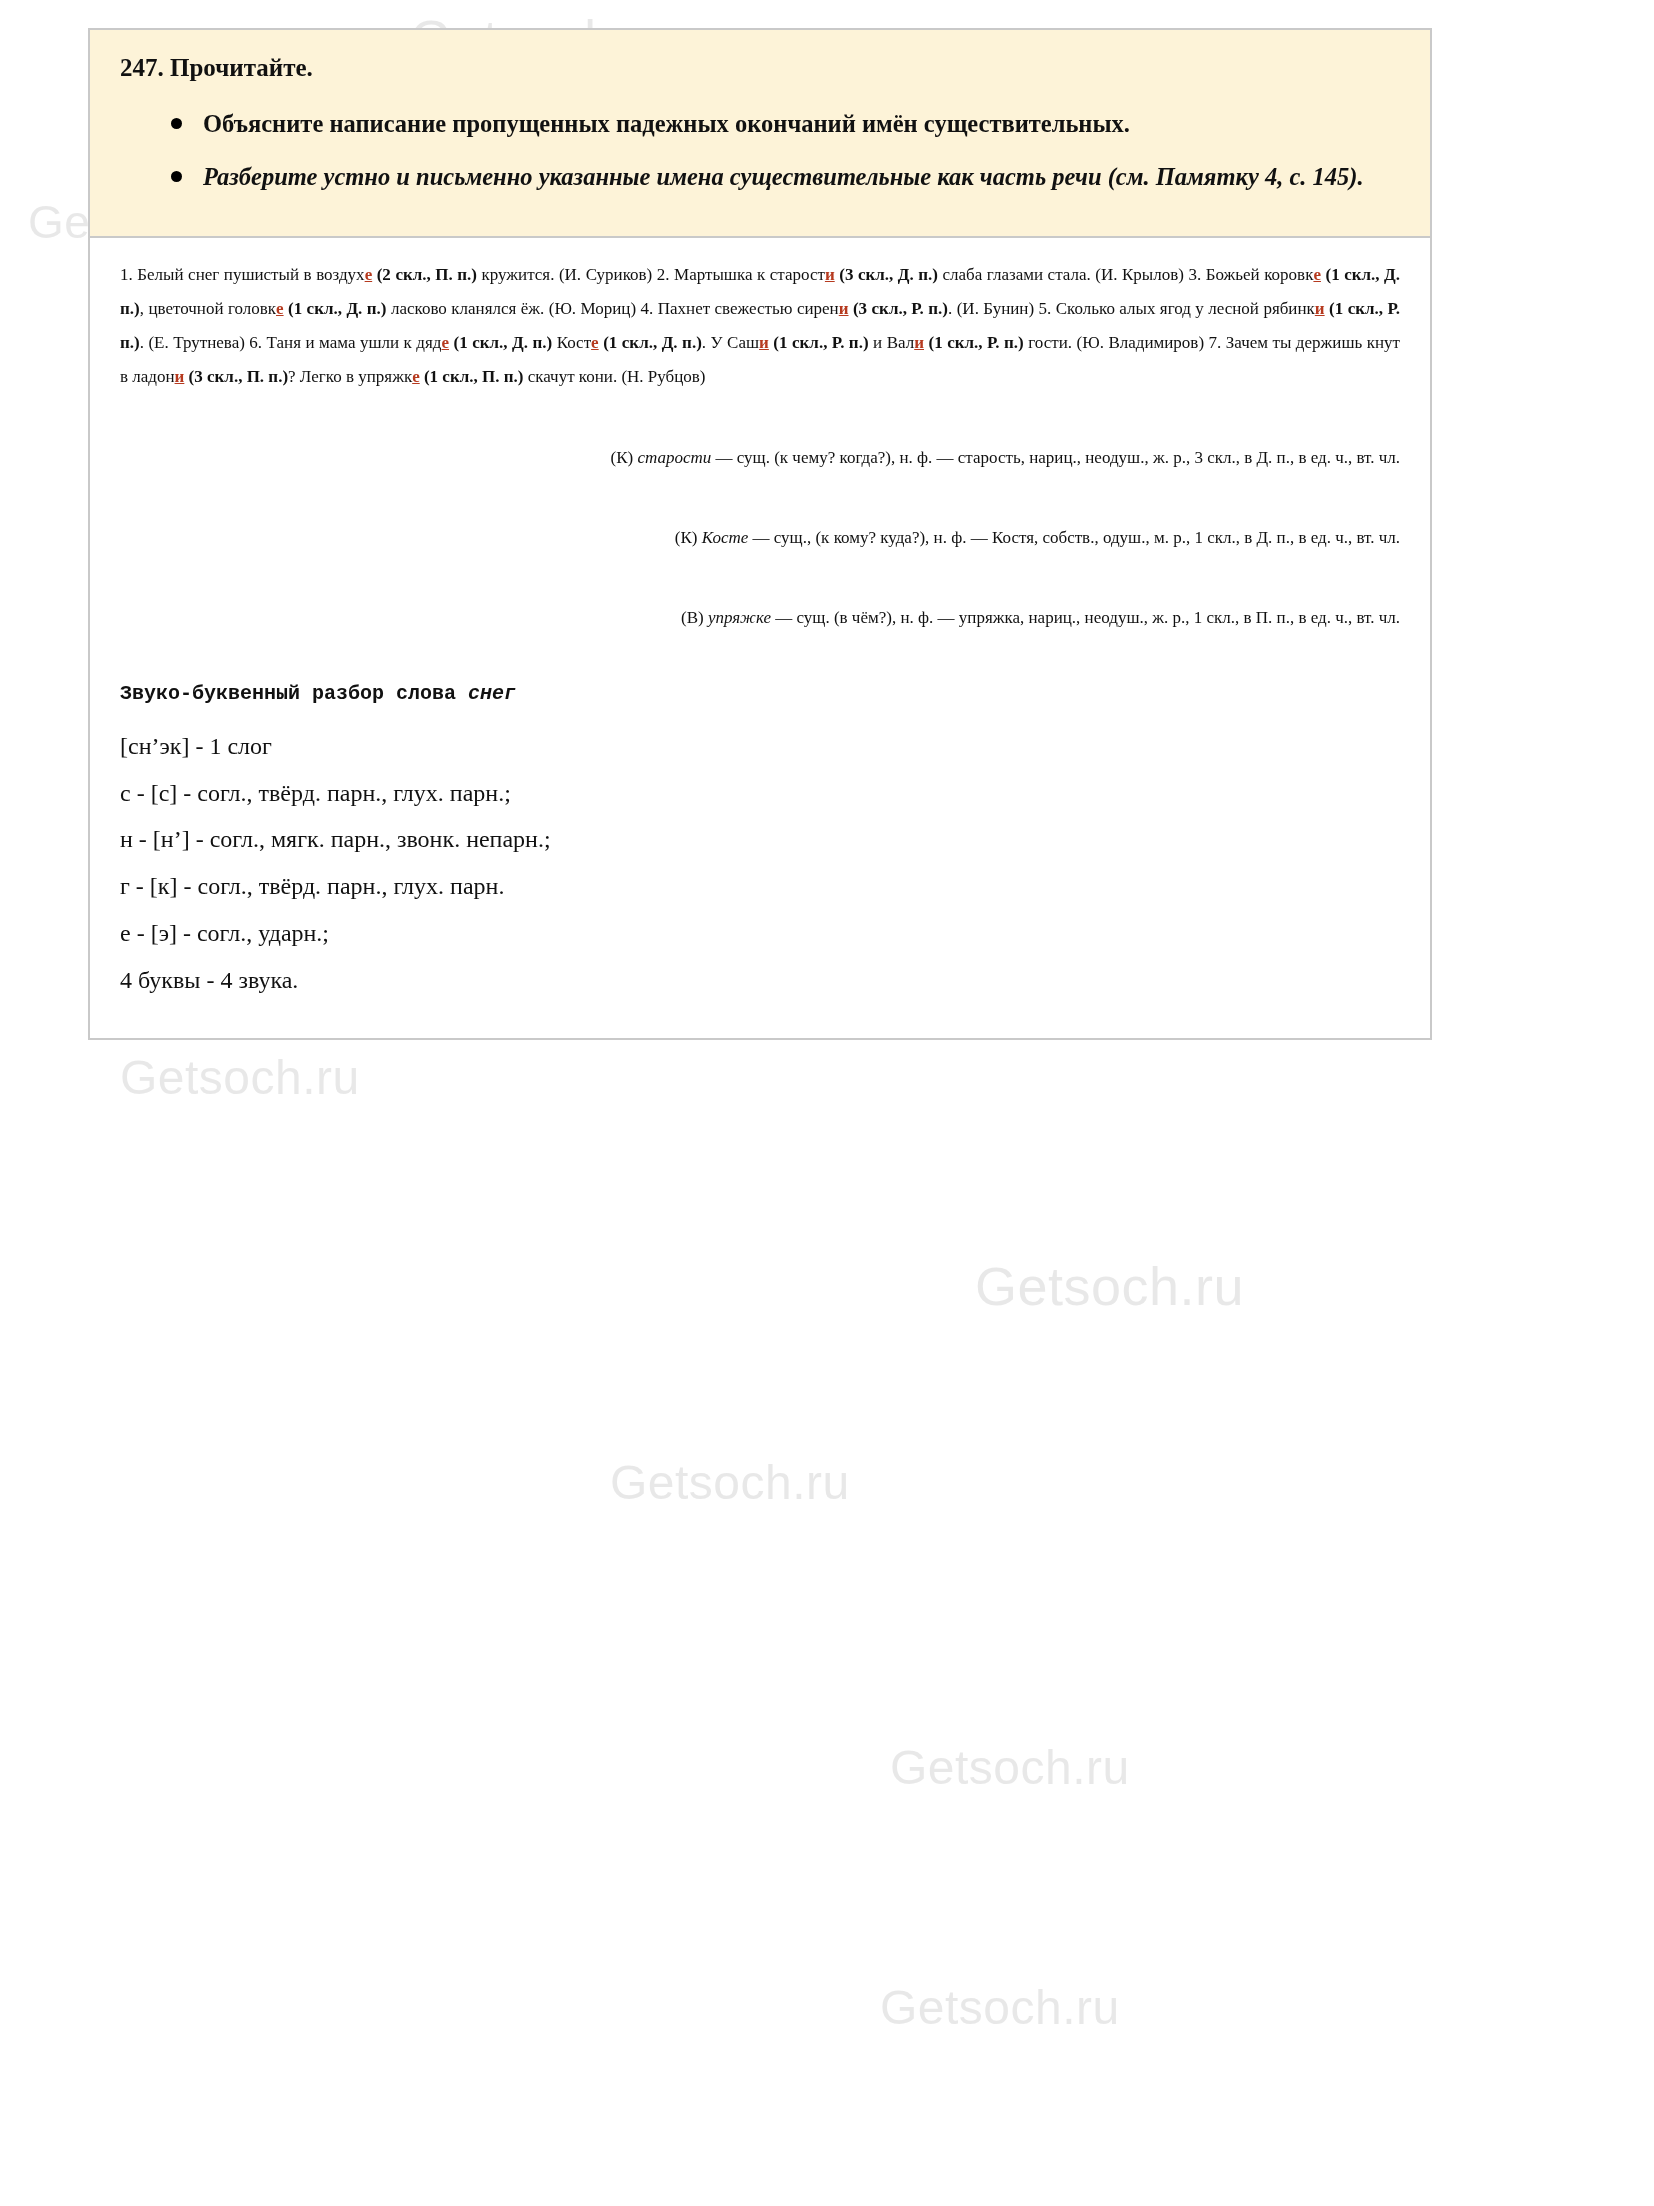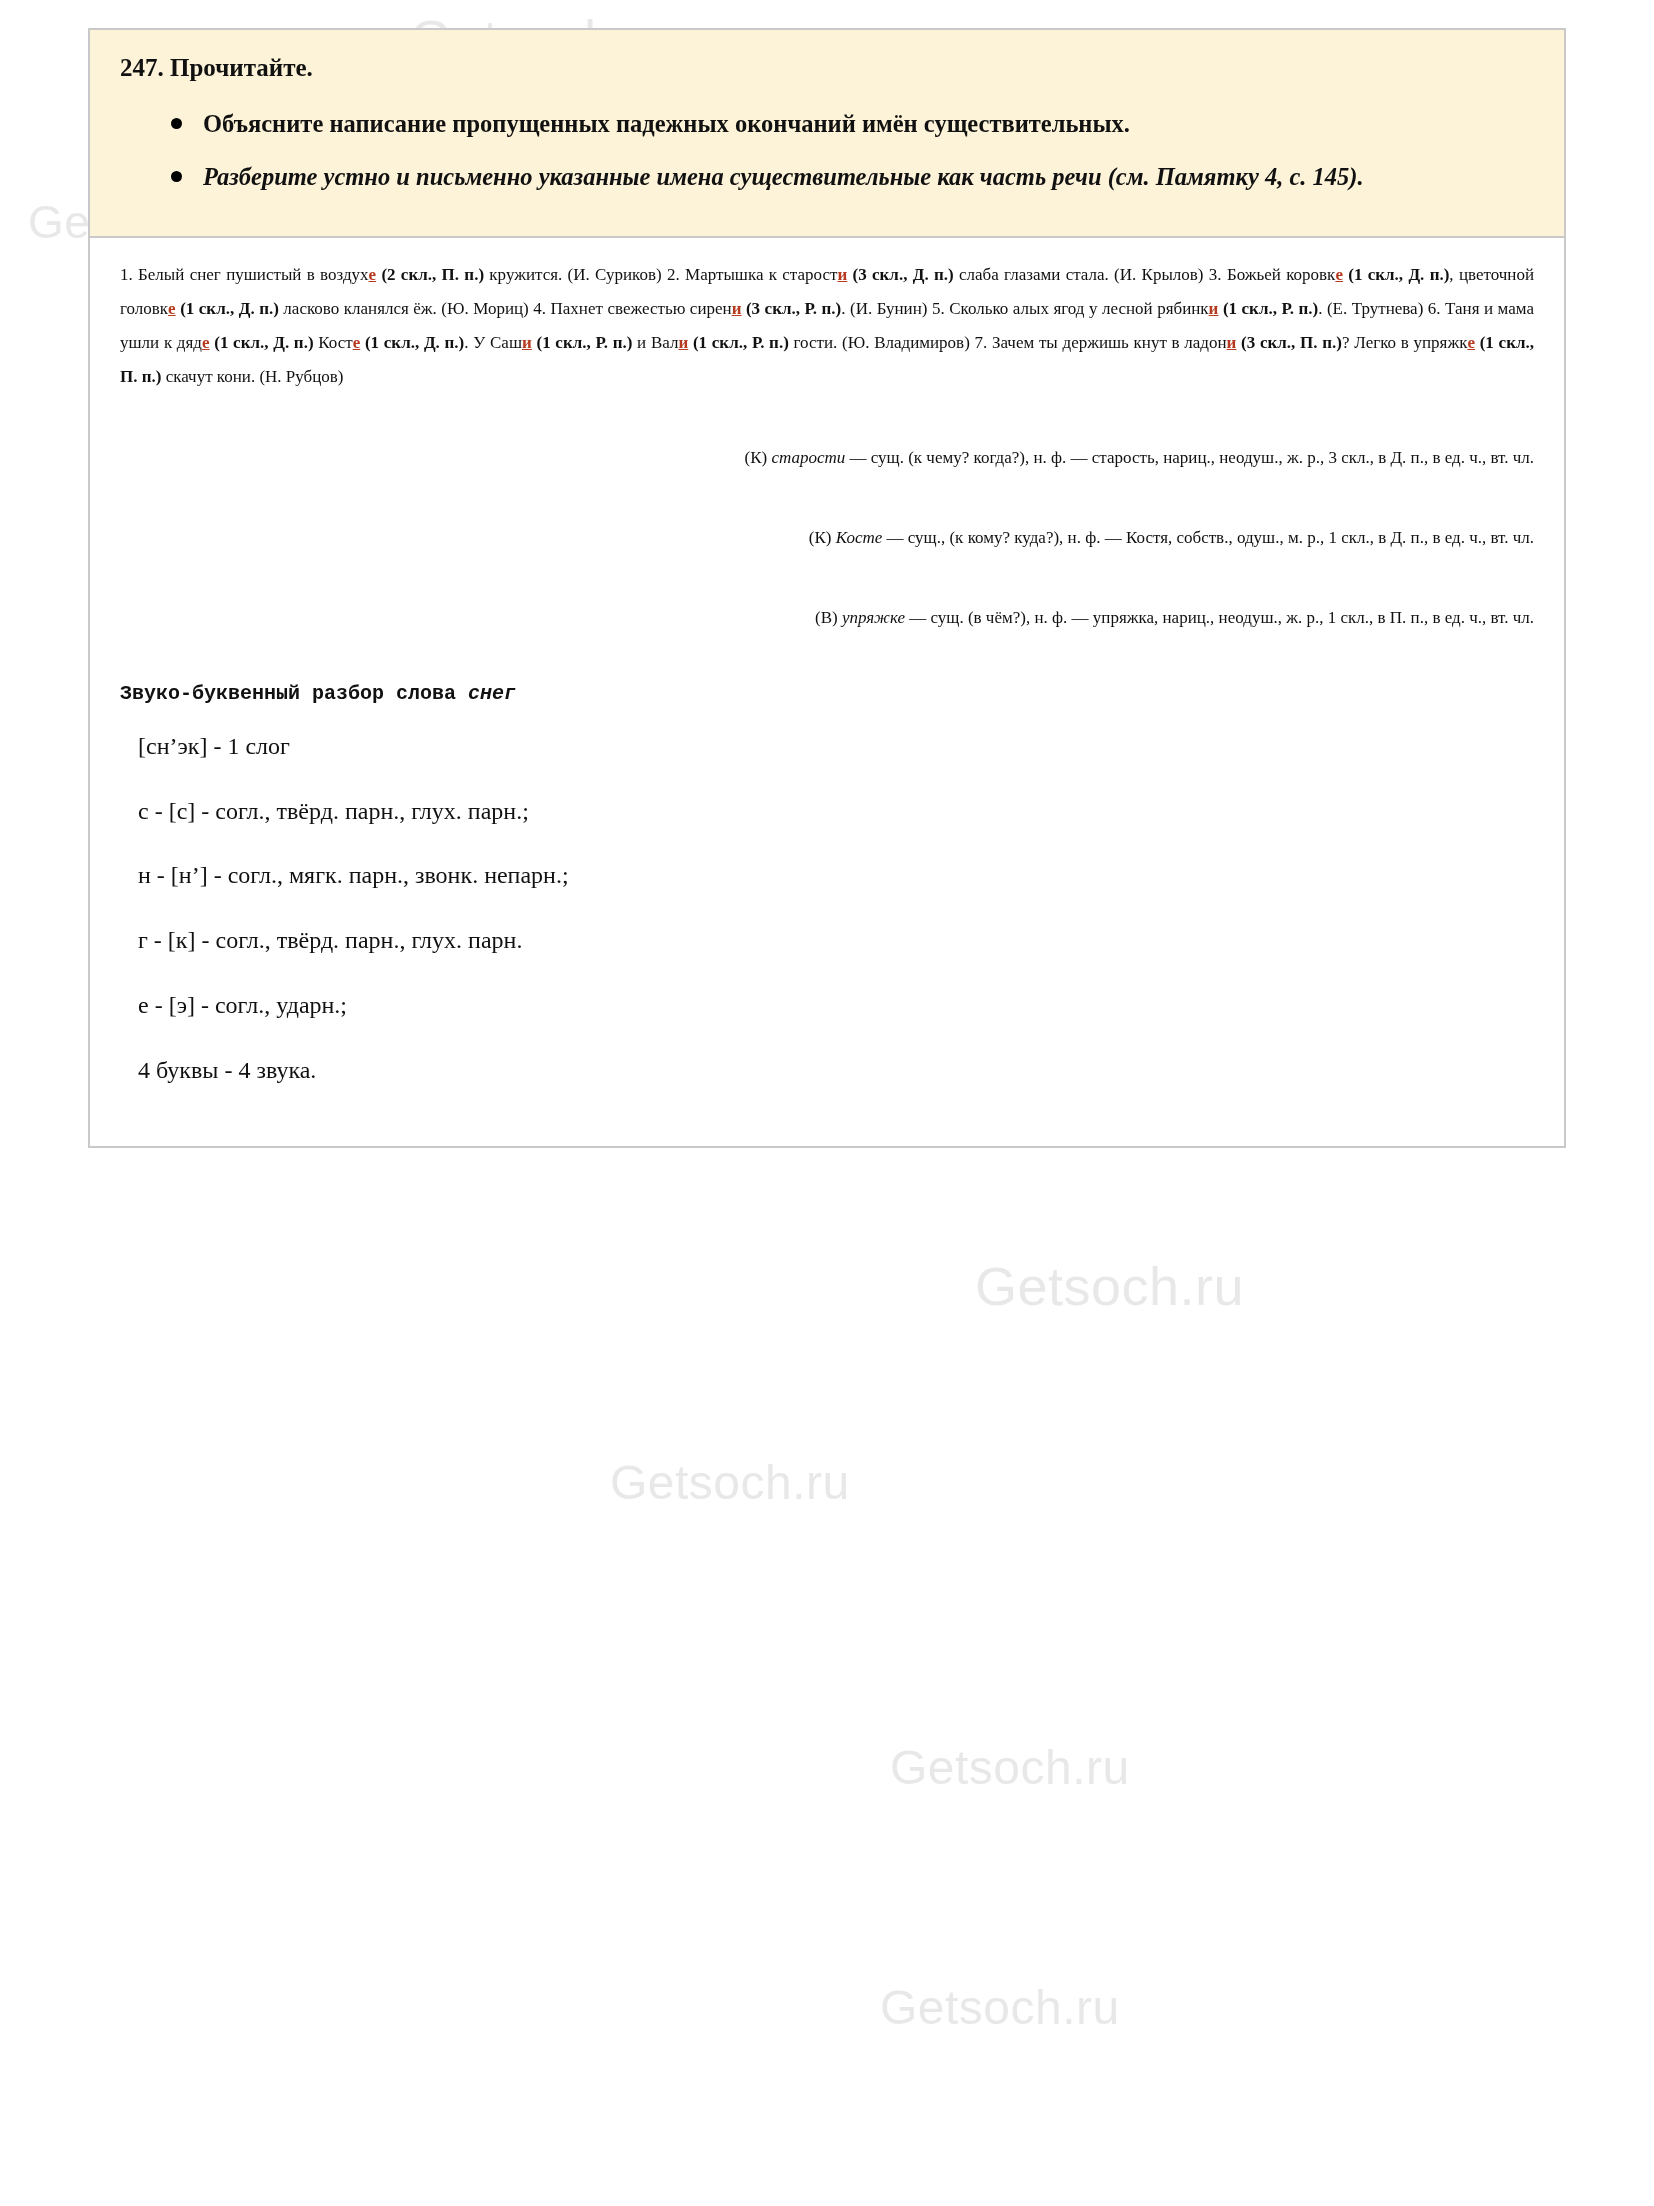--- a/index.html
+++ b/index.html
@@ -35,21 +35,21 @@
   .wm6 { left: 120px;  top: 1050px; font-size: 48px; }
   .wm7 { left: 610px;  top: 1455px; font-size: 48px; }
   .wm8 { left: 890px;  top: 1740px; font-size: 48px; }
   .wm9 { left: 880px;  top: 1980px; font-size: 48px; }
 
   
   .page {
     position: absolute;
     left: 88px;
     top: 28px;
-    width: 1478px;
+    width: 1344px;
     border: 2px solid #c9c9c9;
     box-sizing: border-box;
   }
 
   
   .task {
     background: #fdf3d8;
     border-bottom: 2px solid #c9c9c9;
     padding: 22px 30px 26px 30px;
     box-sizing: border-box;
@@ -117,21 +117,21 @@
 
   .section-title {
     font-size: 20px;
     font-weight: bold;
     margin: 0 0 18px 0;
     font-family: Liberation Mono, monospace;
   }
   .analysis-line {
     font-size: 24px;
     line-height: 1.95;
-    margin: 18px;
+    margin: 0;
   }
 </style>
 </head>
 <body>
 
 <div class="wm wm1">Getsoch.ru</div>
 <div class="wm wm2">Getsoch.ru</div>
 <div class="wm wm3">Getsoch.ru</div>
 <div class="wm wm4">Getsoch.ru</div>
 <div class="wm wm5">Getsoch.ru</div>

